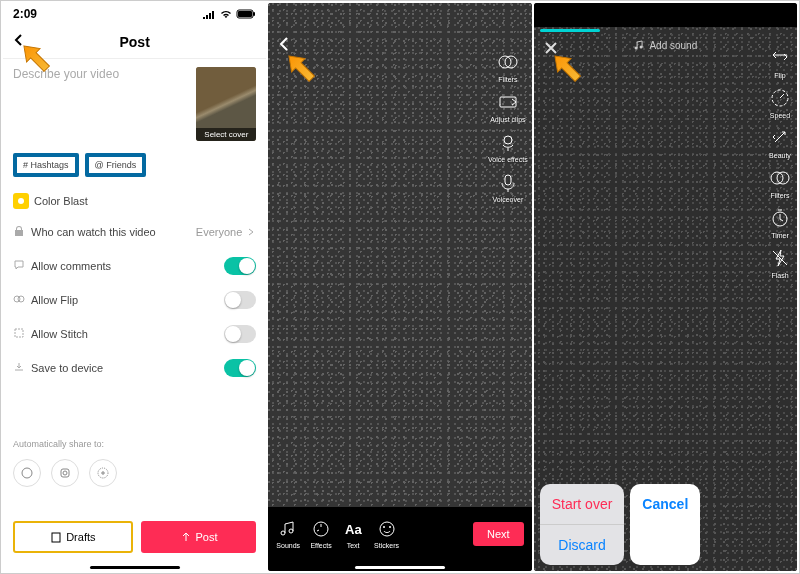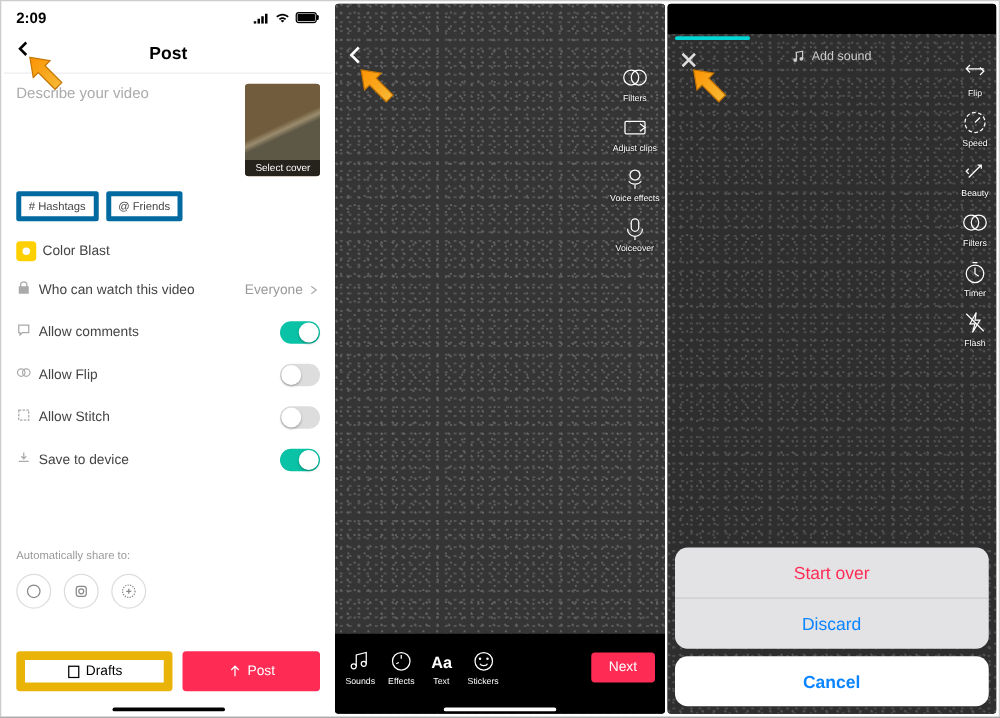--- a/index.html
+++ b/index.html
@@ -39,21 +39,21 @@
 .set-row .lbl { flex: 1; font-size: 11px; color: #444; }
 .set-row .val { font-size: 11px; color: #999; }
 .toggle { width: 32px; height: 18px; border-radius: 9px; position: relative; }
 .toggle::after { content: ""; position: absolute; width: 16px; height: 16px; border-radius: 50%; background: #fff; top: 1px; box-shadow: 0 1px 2px rgba(0,0,0,.3); }
 .t-on { background: #0ac2a5; } .t-on::after { right: 1px; }
 .t-off { background: #ddd; } .t-off::after { left: 1px; }
 .auto-share { font-size: 9px; color: #999; padding: 4px 10px; }
 .share-row { display: flex; gap: 10px; padding: 6px 10px 10px; }
 .share-ico { width: 28px; height: 28px; border: 1px solid #ddd; border-radius: 50%; display: flex; align-items: center; justify-content: center; color: #777; }
 .bot1 { display: flex; gap: 8px; padding: 6px 10px; position: absolute; bottom: 12px; left: 0; right: 0; }
-.btn-drafts { flex: 1; border: 7px solid #eab308; font-size: 11px; display: flex; align-items: center; justify-content: center; gap: 4px; border-radius: 3px; height: 32px; }
+.btn-drafts { flex: 1; border: 2px solid #eab308; font-size: 11px; display: flex; align-items: center; justify-content: center; gap: 4px; border-radius: 3px; height: 32px; }
 .btn-post { flex: 1; background: #fe2c55; color: #fff; font-size: 11px; display: flex; align-items: center; justify-content: center; gap: 4px; border-radius: 3px; height: 32px; }
 .home-ind { position: absolute; bottom: 2px; left: 50%; transform: translateX(-50%); width: 90px; height: 3px; background: #000; border-radius: 2px; }
 .home-ind.w { background: #fff; }
 
 
 .tex { position: absolute; inset: 0; background:
   radial-gradient(circle at 13% 22%, #555 1px, transparent 1px),
   radial-gradient(circle at 43% 62%, #555 1px, transparent 1px),
   radial-gradient(circle at 73% 12%, #4a4a4a 1px, transparent 1px),
   radial-gradient(circle at 83% 82%, #555 1px, transparent 1px),
@@ -68,21 +68,21 @@
 .hdr2 { position: absolute; left: 8px; top: 32px; color: #fff; z-index: 10; }
 .bot2 { position: absolute; left: 0; right: 0; bottom: 0; height: 64px; background: #000; display: flex; align-items: center; padding: 0 8px 10px; gap: 10px; }
 .bot2 .tool { flex: 0 0 auto; display: flex; flex-direction: column; align-items: center; color: #fff; font-size: 7px; gap: 1px; }
 .bot2 .tool .ic { width: 22px; height: 22px; display: flex; align-items: flex-start; justify-content: center; }
 .btn-next { margin-left: auto; background: #fe2c55; color: #fff; font-size: 11px; padding: 6px 14px; border-radius: 3px; }
 
 
 .prog { position: absolute; top: 26px; left: 6px; width: 60px; height: 3px; background: #00d4d4; border-radius: 2px; }
 .close3 { position: absolute; left: 8px; top: 36px; color: #ddd; z-index: 10; }
 .addsnd { position: absolute; left: 50%; top: 36px; transform: translateX(-50%); display: flex; align-items: center; gap: 4px; color: #ccc; font-size: 10px; z-index: 5; }
-.sheet { position: absolute; left: 6px; right: 6px; bottom: 6px; display: flex; flex-direction: column; gap: 6px; z-index: 12; }
+.sheet { position: absolute; left: 6px; right: 6px; bottom: 6px; display: flex; flex-direction: row; gap: 6px; z-index: 12; }
 .sheet-top { background: #e3e3e6; border-radius: 10px; overflow: hidden; }
 .sheet-btn { padding: 12px; text-align: center; font-size: 14px; border-top: 1px solid #ccc; }
 .sheet-btn:first-child { border-top: none; }
 .c-red { color: #fe2c55; }
 .c-blue { color: #0a84ff; }
 .sheet-cancel { background: #fff; border-radius: 10px; padding: 12px; text-align: center; font-size: 14px; font-weight: 600; color: #0a84ff; }
 </style>
 </head>
 <body>
 

